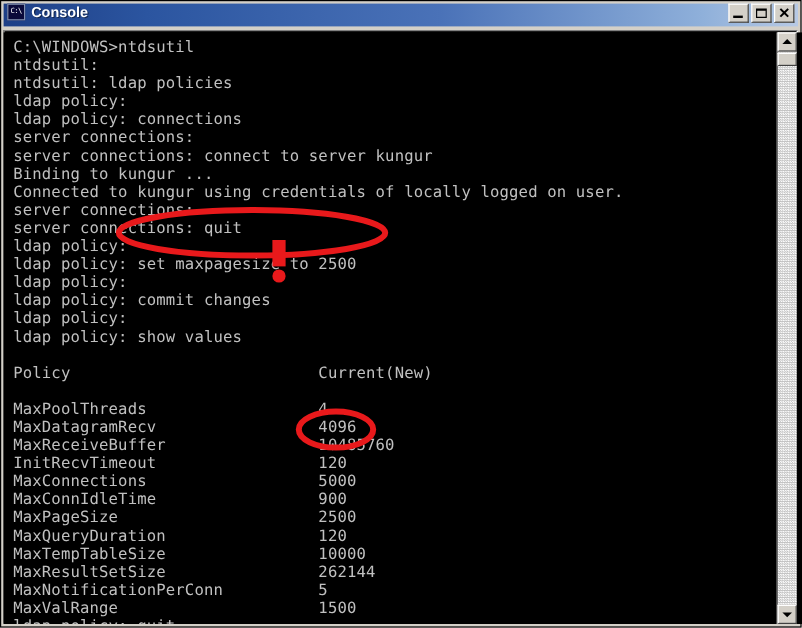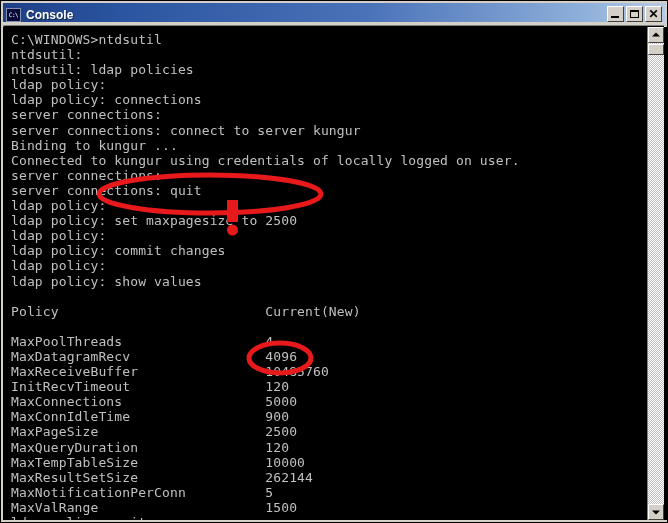--- a/index.html
+++ b/index.html
@@ -26,23 +26,23 @@
   }
 
   
   .titlebar {
     position: absolute;
     left: 2px; top: 2px;
     width: 662px;
     height: 19px;
     background: linear-gradient(to right, #1e3f86 0%, #2b55a0 18%, #4a72b8 55%, #8fb0da 88%, #b7c9e4 100%);
     display: flex;
-    align-items: flex-end;
-    box-sizing: border-box;
-    padding: 0 2px 0 3px;
+    align-items: flex-start;
+    box-sizing: border-box;
+    padding: 0 2px 12px 3px;
   }
   .title-icon {
     width: 15px;
     height: 14px;
     background: #0a0a3a;
     border: 1px solid #8090b0;
     box-sizing: border-box;
     color: #ffffff;
     font-family: "DejaVu Sans Mono", monospace;
     font-size: 6px;

